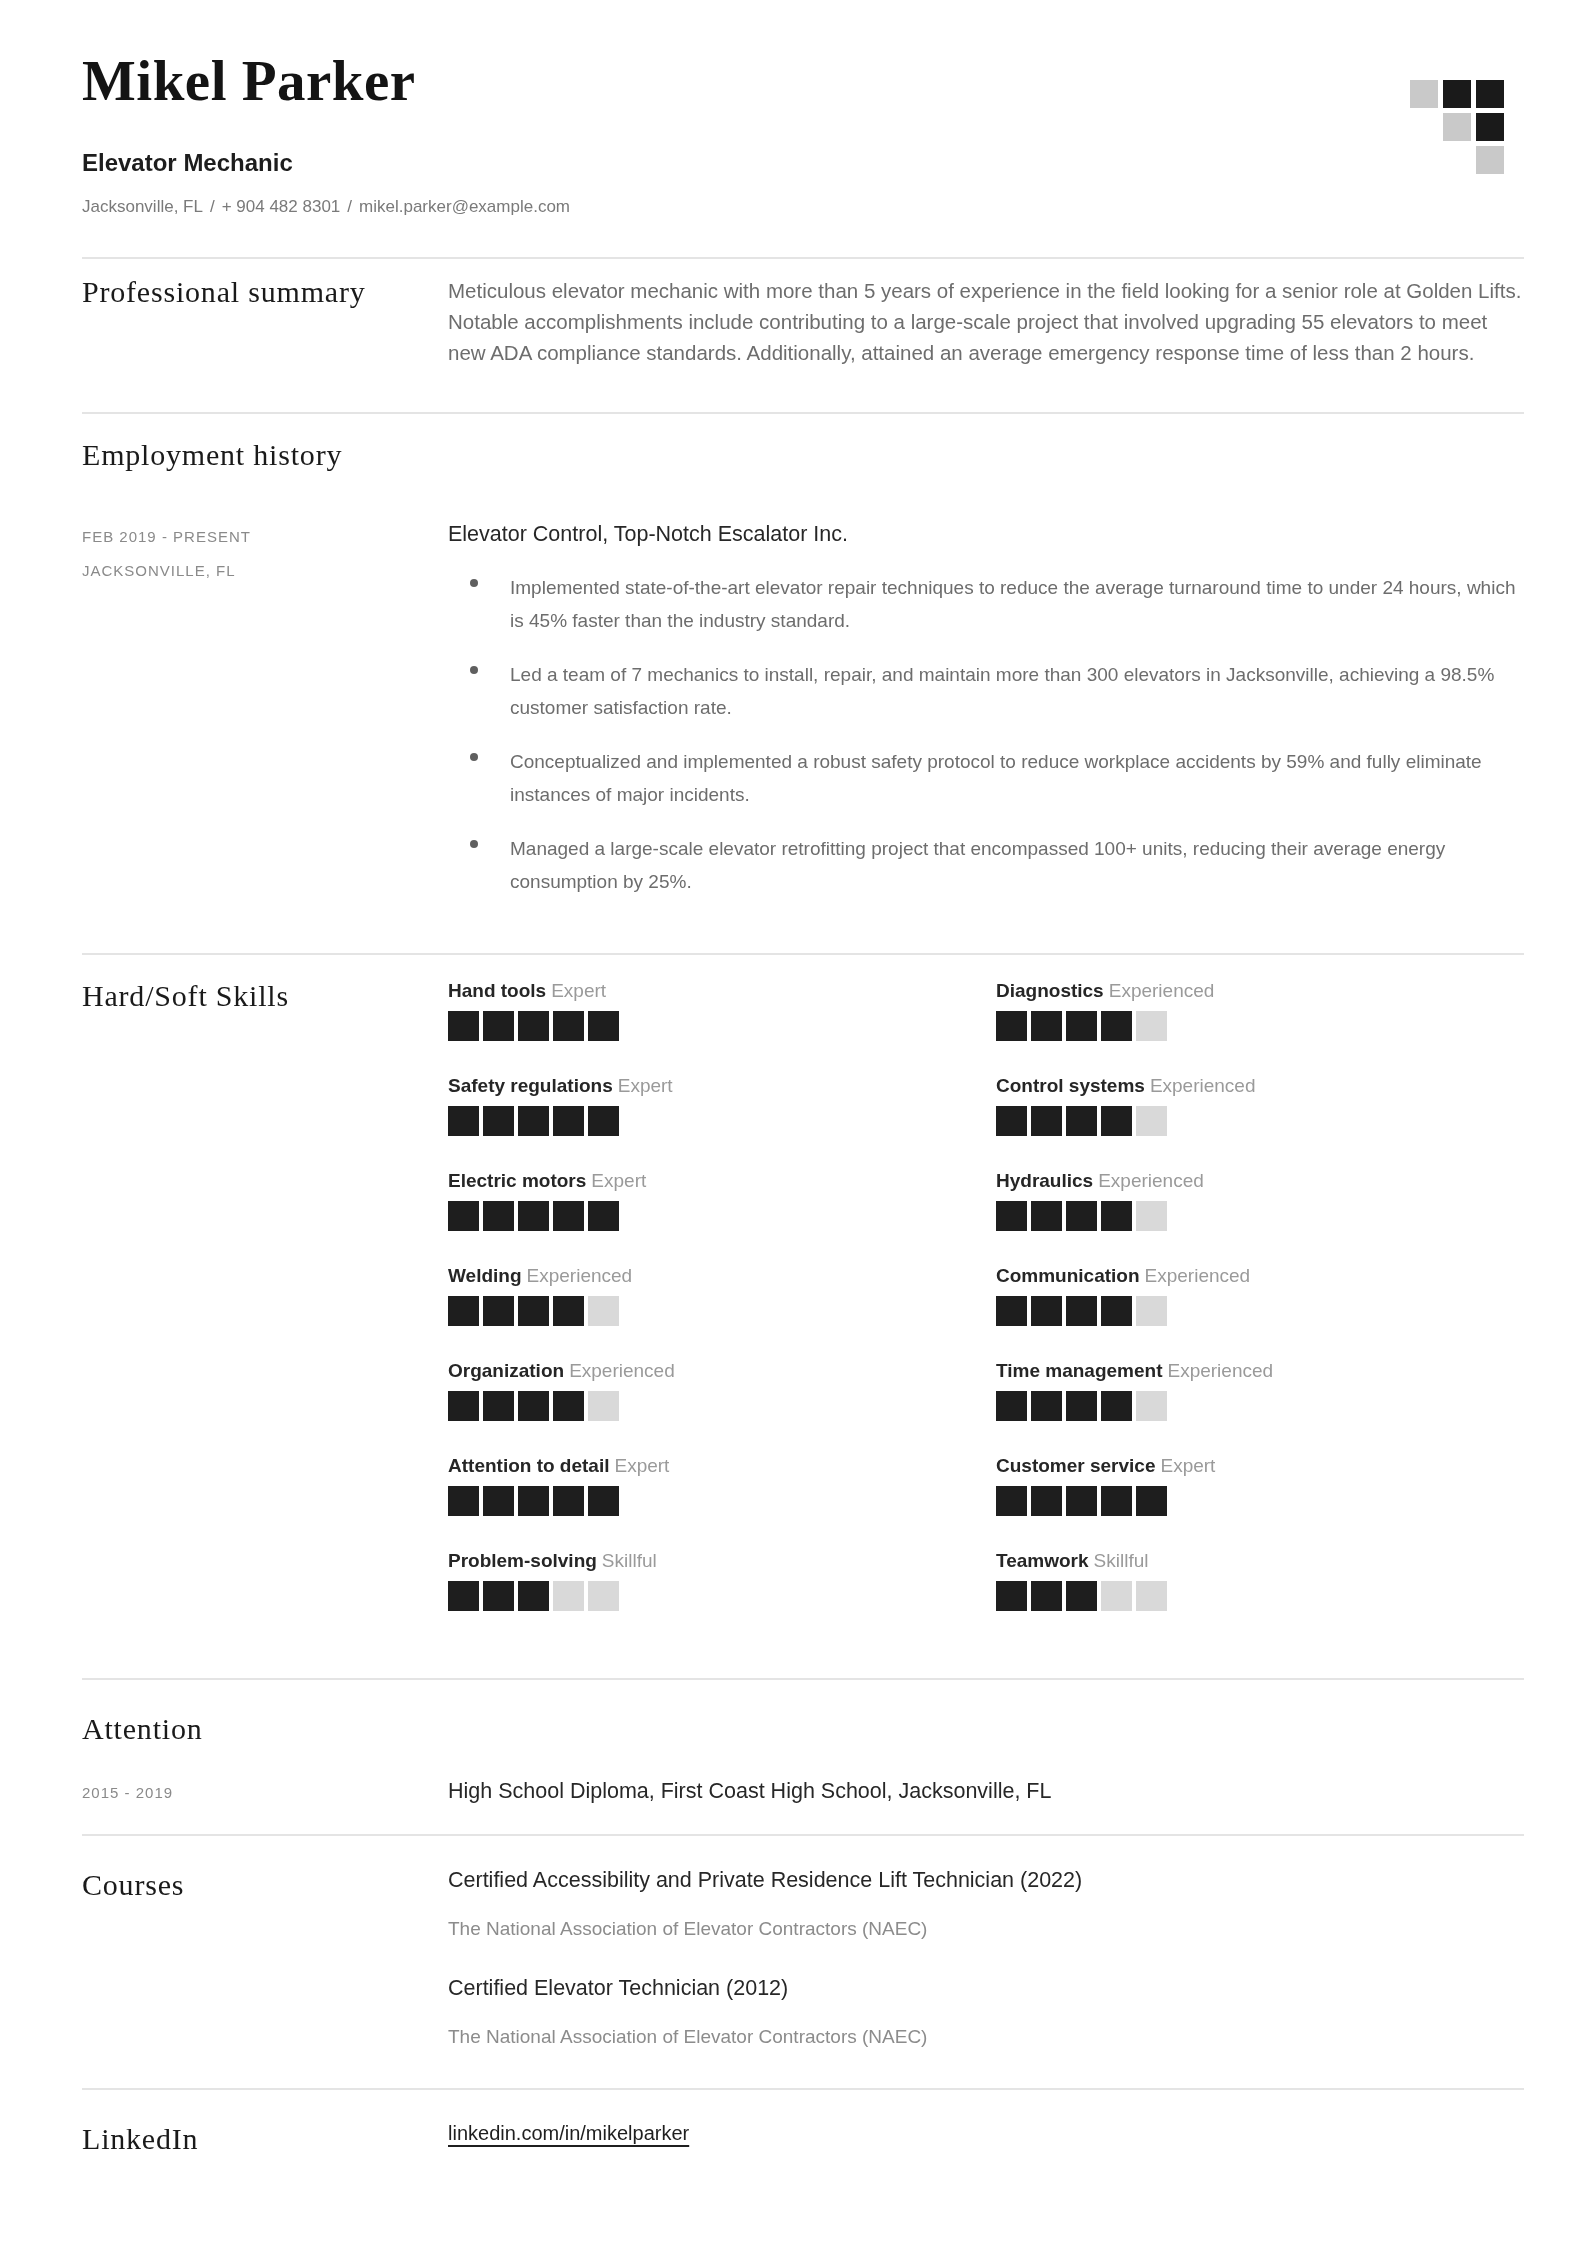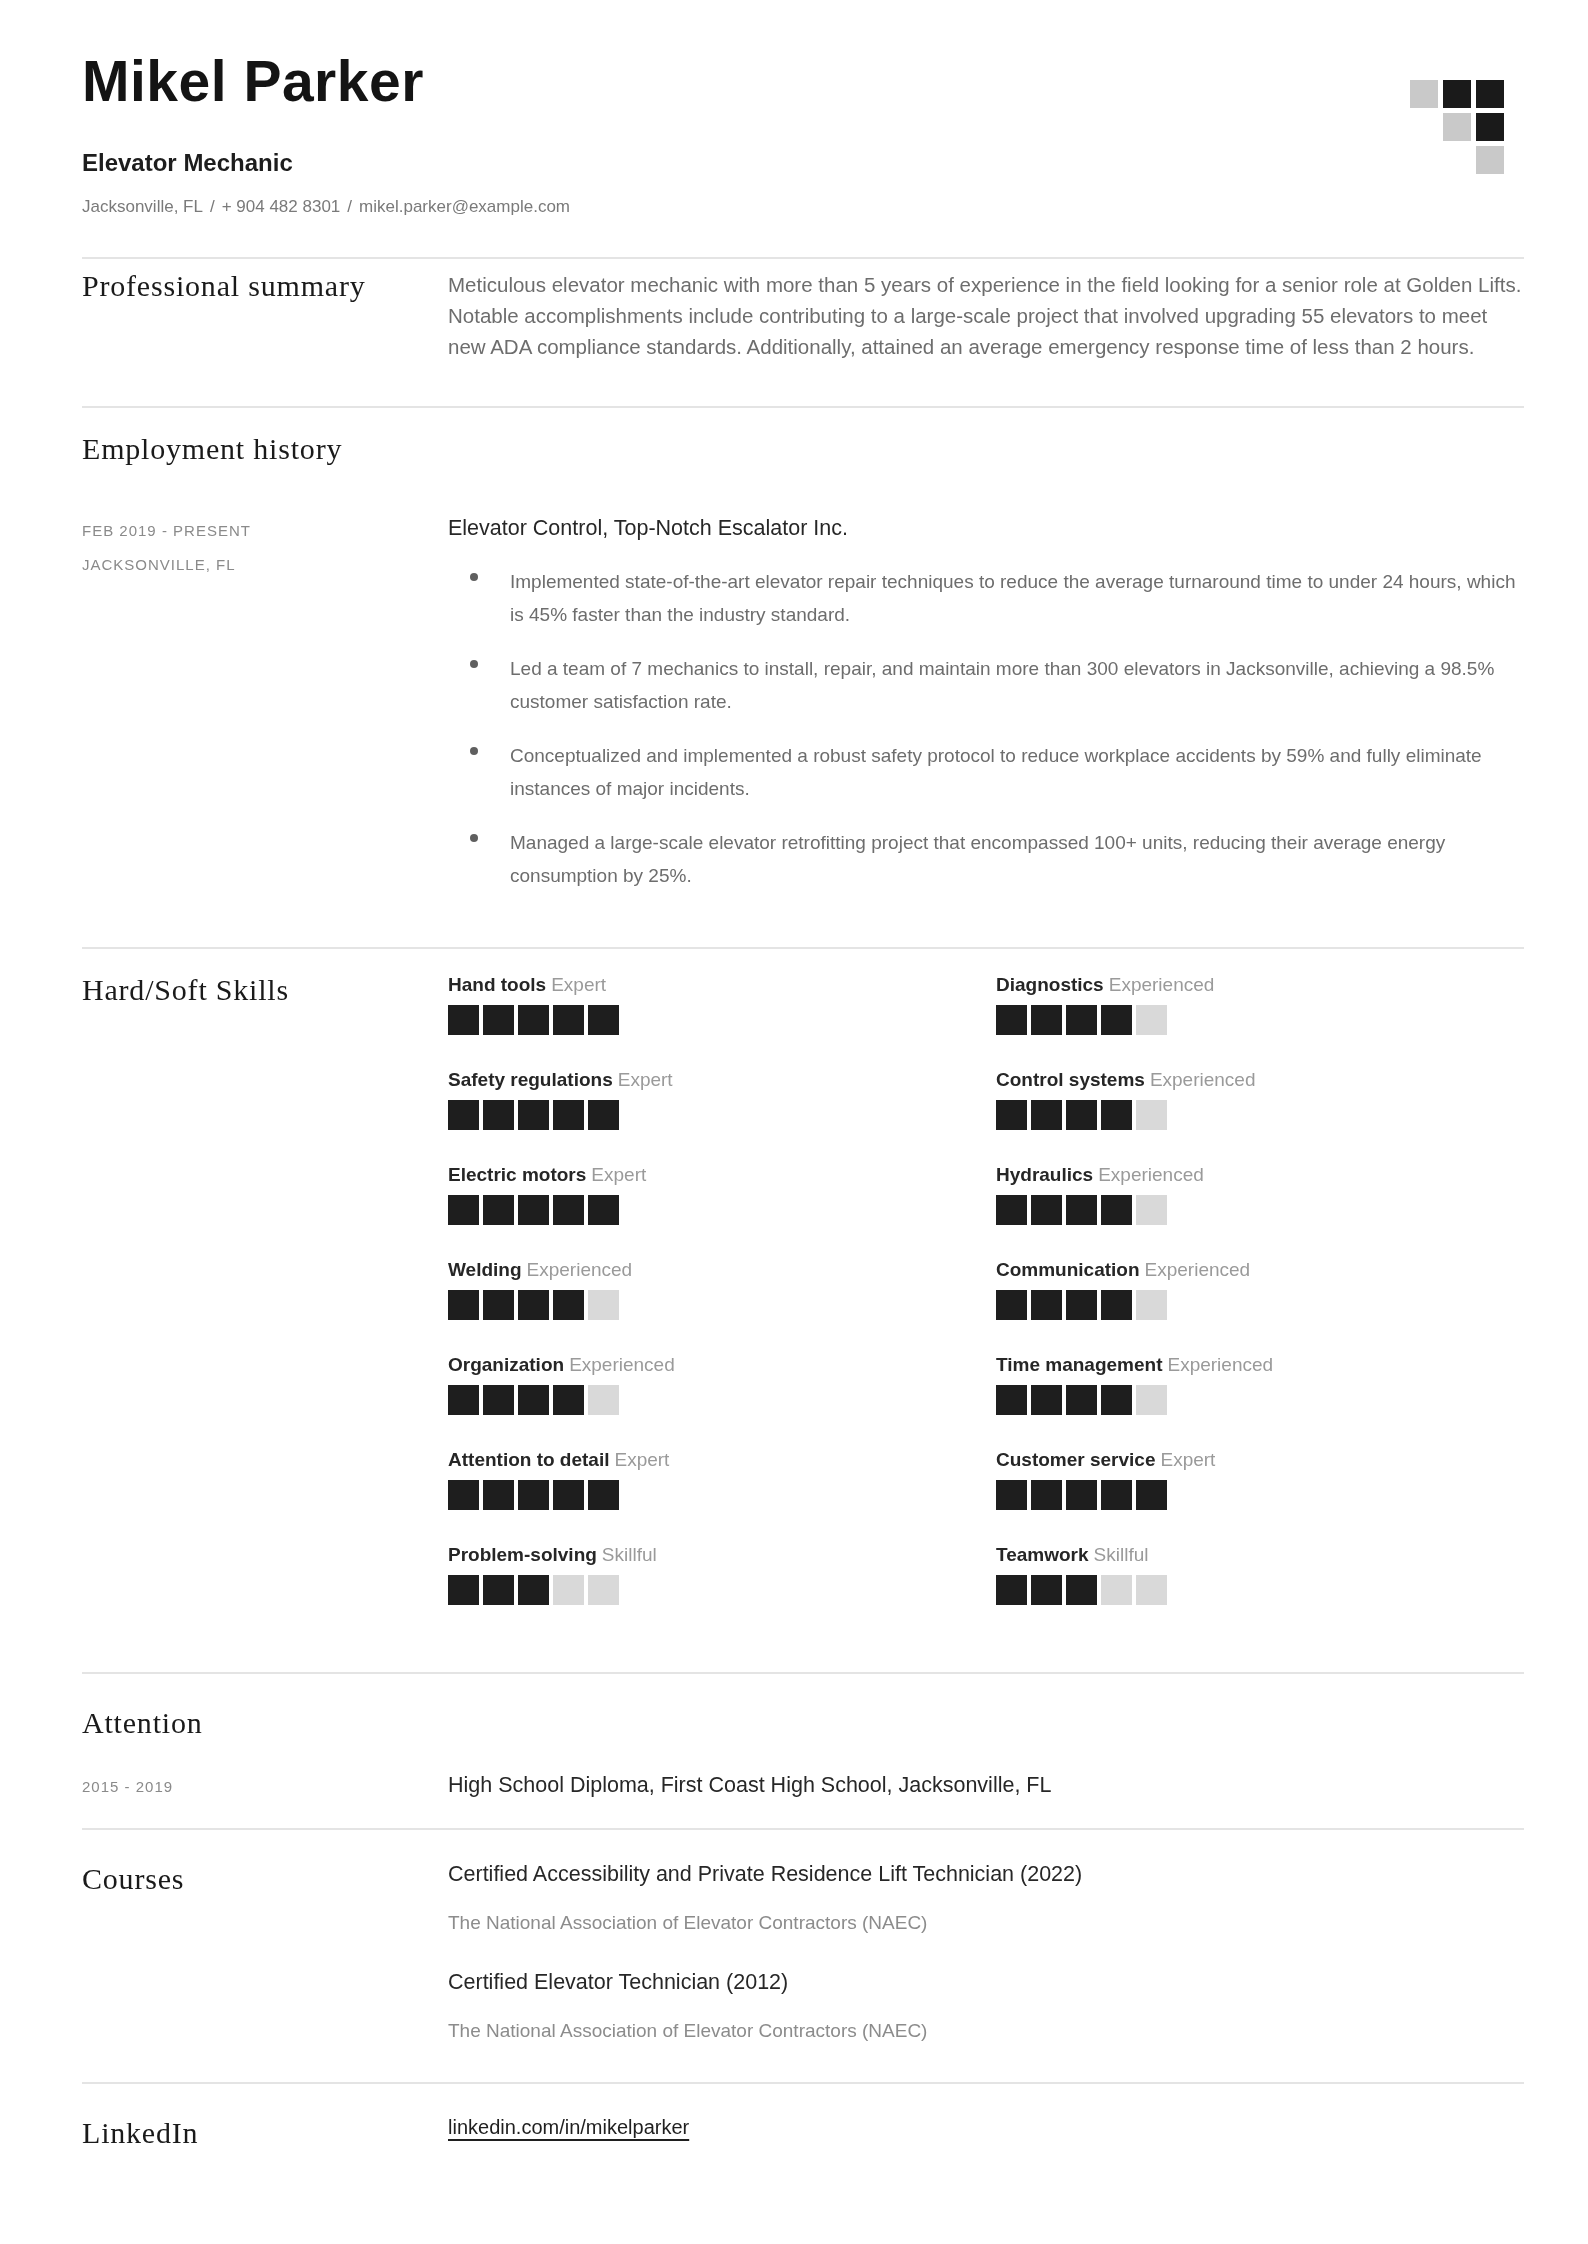--- a/index.html
+++ b/index.html
@@ -11,21 +11,21 @@
     background:#ffffff;
     font-family:"Liberation Sans", sans-serif;
     color:#2a2a2a;
     box-sizing:border-box;
     padding:50px 64px 0 82px;
     overflow:hidden;
   }
   
   .header{position:relative;}
   .name{
-    font-family:Liberation Sans, sans-serif;
+    font-family:Liberation Serif, serif;
     font-size:57px;
     font-weight:700;
     letter-spacing:0.5px;
     color:#141414;
     line-height:1.1;
     margin:0;
   }
   .job-title{
     margin-top:36px;
     font-size:24px;
@@ -53,21 +53,21 @@
   }
   .section-heading{
     font-family:"Liberation Serif", serif;
     font-size:30px;
     font-weight:400;
     letter-spacing:0.8px;
     color:#1a1a1a;
     line-height:1.15;
   }
   
-  .sec-summary{margin-top:40px;padding:10px 0 44px 0;}
+  .sec-summary{margin-top:40px;padding:16px 0 44px 0;}
   .summary-text{
     font-size:20.5px;
     line-height:31px;
     color:#6d6d6d;
     max-width:1085px;
   }
   
   .sec-employment{padding:24px 0 40px 0;}
   .emp-heading{grid-column:1 / span 2;margin-bottom:50px;}
   .job-meta{font-size:15px;color:#8a8a8a;letter-spacing:1px;text-transform:uppercase;padding-top:6px;}

